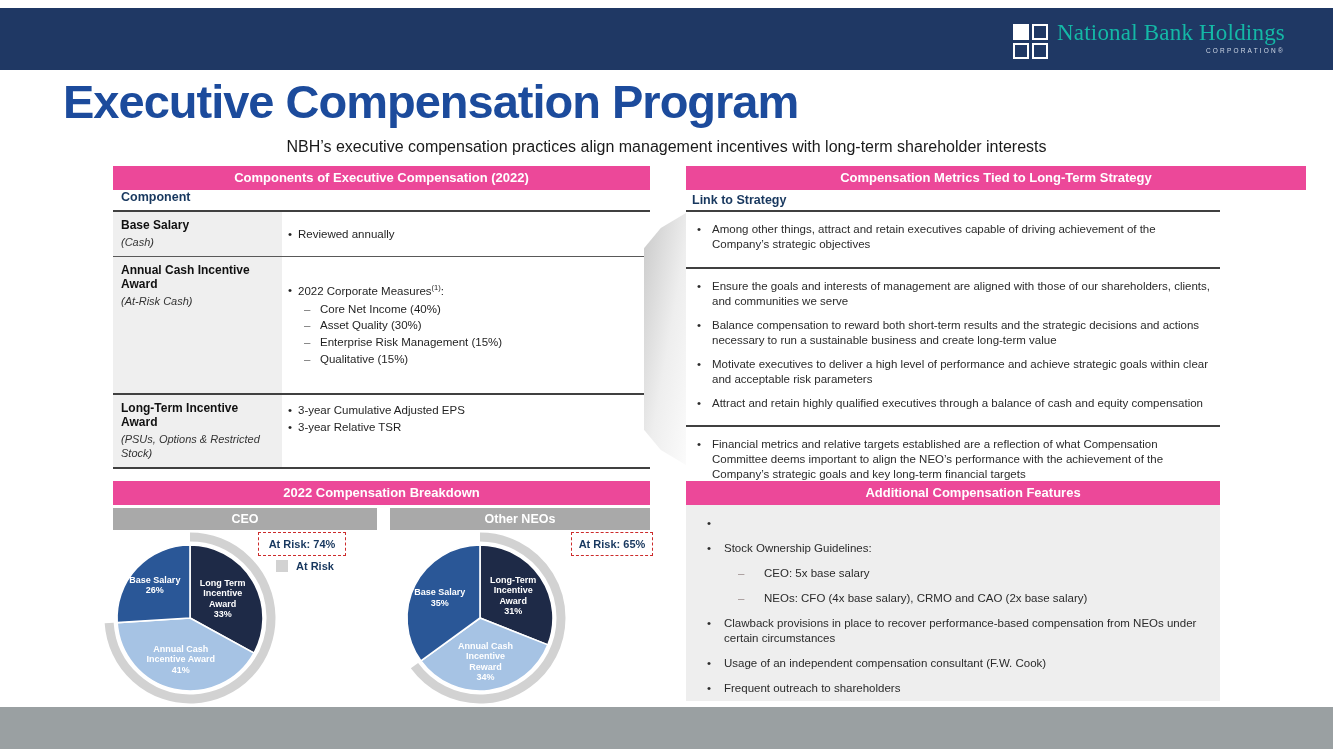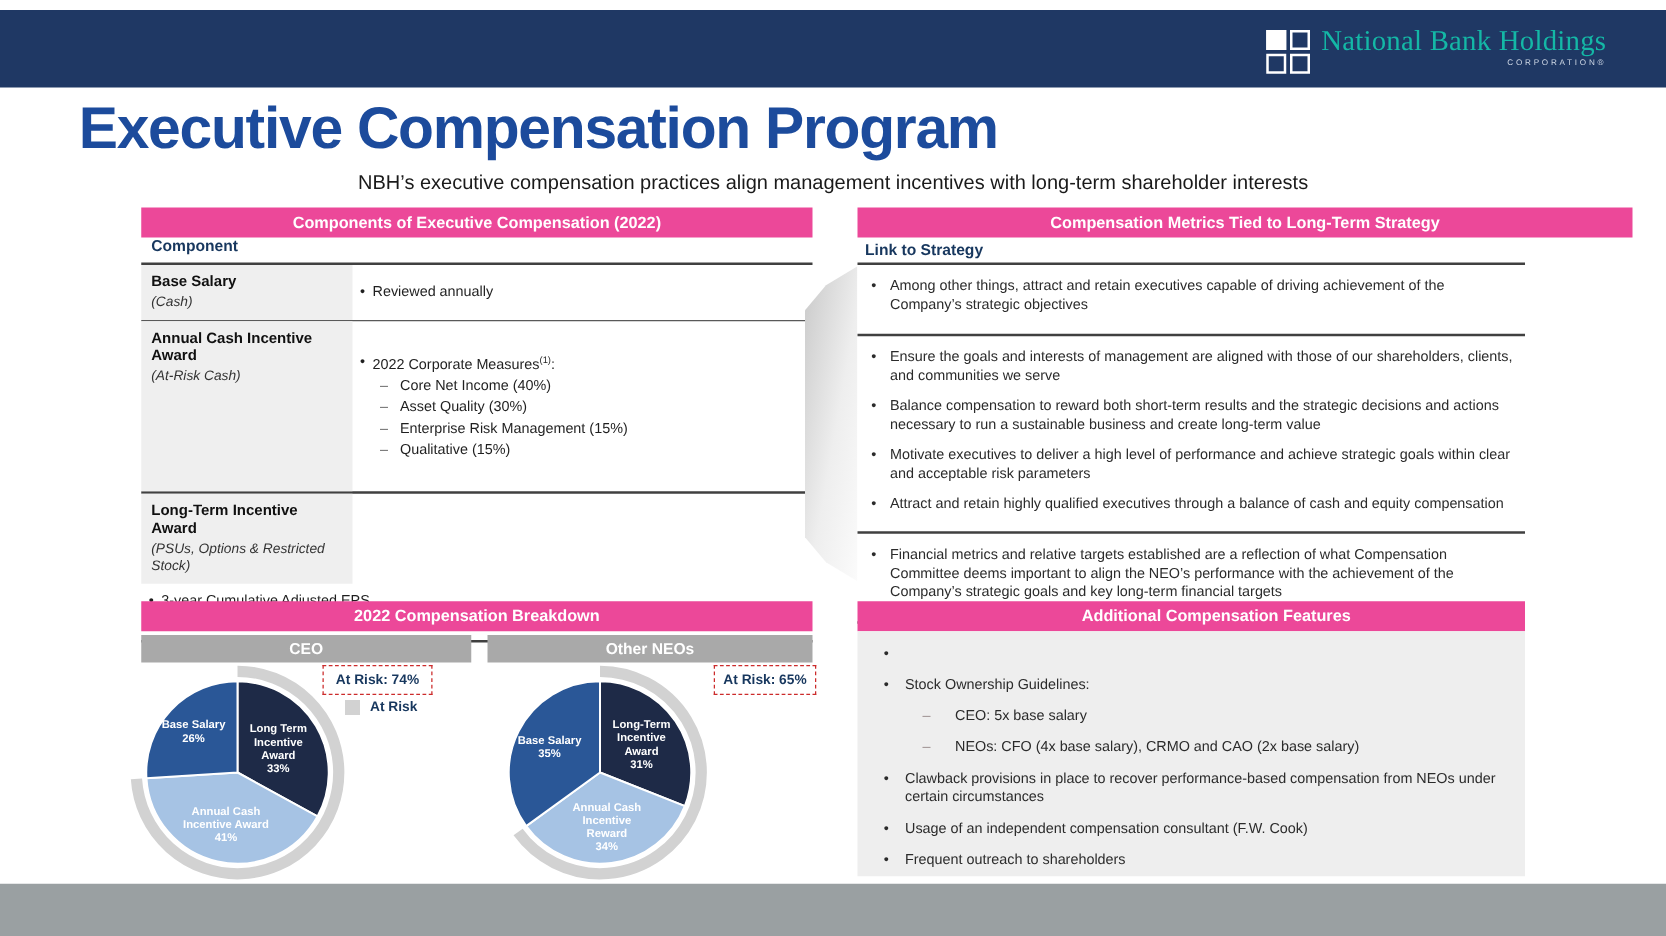--- a/index.html
+++ b/index.html
@@ -29,21 +29,21 @@
   .ltable { position:absolute; left:113px; top:190px; width:537px; font-size:11.5px; color:#1f1f1f; }
   .colhead { display:flex; height:22px; border-bottom:2.5px solid #404040; align-items:flex-start; }
   .colhead .c1, .colhead .c2 { font-weight:bold; color:#17375e; font-size:12.5px; }
   .c1 { width:169px; padding-left:8px; flex-shrink:0; }
   .c2 { flex:1; padding-left:15px; }
   .lrow { display:flex; }
   .lrow .c1 { background:#efefef; padding:6px 8px; }
   .lrow .c2 { display:flex; flex-direction:column; justify-content:center; padding:4px 8px 4px 0; }
   .row1 { min-height:45px; border-bottom:1.5px solid #595959; }
   .row2 { min-height:138px; border-bottom:2.5px solid #404040; }
-  .row3 { min-height:66px; border-bottom:2.5px solid #404040;flex-direction:column; }
+  .row3 { min-height:66px; border-bottom:2.5px solid #404040; }
   .row3 .c2 { justify-content:flex-start; padding-top:6px; }
   .comp-name { font-weight:bold; font-size:12px; color:#101010; }
   .comp-type { font-style:italic; font-size:11px; color:#333; margin-top:3px; line-height:1.3; }
   .blt { display:flex; margin:1.5px 0; line-height:1.3; }
   .blt .dot { width:16px; text-align:center; flex-shrink:0; }
   .dash-item { display:flex; margin:1px 0 1px 16px; line-height:1.3; }
   .dash-item .dsh { width:22px; text-align:left; padding-left:6px; color:#666; flex-shrink:0; }
   sup { font-size:7.5px; }
 
   

